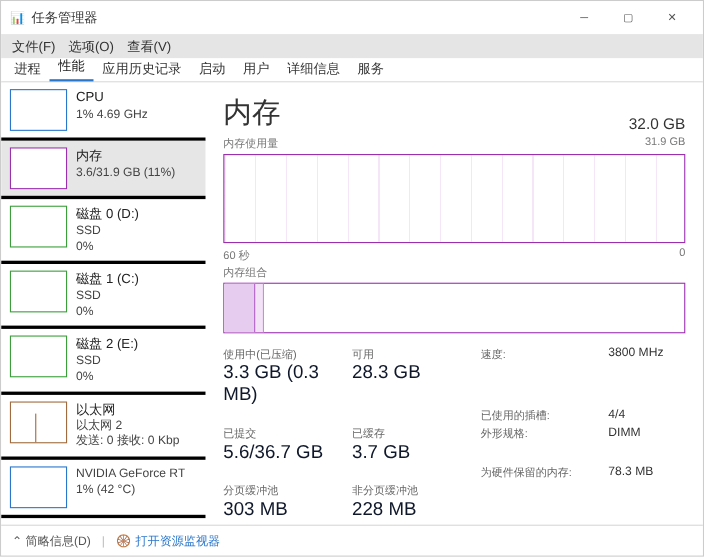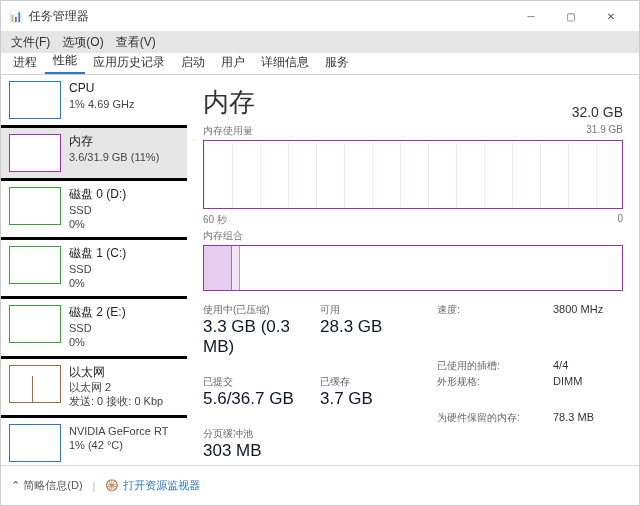--- a/index.html
+++ b/index.html
@@ -33,21 +33,21 @@
   .chart { width: 100%; border: 1px solid #9b2fae; background: repeating-linear-gradient(to right, #f4e6f7 0, #f4e6f7 1px, #fff 1px, #fff 28px), repeating-linear-gradient(to bottom, #f4e6f7 0, #f4e6f7 1px, #fff 1px, #fff 12px); }
   .chart1 { height: 104px; margin-top: 2px; }
   .chart2row { display:flex; gap:0; margin-top: 2px; }
   .chart2 { height: 46px; flex:1; border: 1px solid #9b2fae; background:#fff; position:relative; }
   .chart2 .fill1 { position:absolute; left:0; top:0; bottom:0; width:36px; background:#f2e4f6; border-right:1px solid #c98ed8; }
   .chart2 .fill0 { position:absolute; left:0; top:0; bottom:0; width:28px; background:#e6cdf0; border-right:1px solid #b464c9; }
   .stats { display: grid; grid-template-columns: 1fr 1fr 110px 70px; row-gap: 2px; column-gap: 6px; margin-top: 12px; font-size: 11px; }
   .stats .label { color: #666; font-size: 10px; }
   .stats .value { font-size: 17px; color: #0f172a; }
   .stats .small { font-size: 11px; color: #333; }
-  .footer { height: 40px; border-top: 1px solid #d9d9d9; display: flex; align-items: center; padding: 0 10px; gap: 10px; font-size: 11px; background: #fff; }
+  .footer { height: 28px; border-top: 1px solid #d9d9d9; display: flex; align-items: center; padding: 0 10px; gap: 10px; font-size: 11px; background: #fff; }
   .footer .chev { color: #555; cursor:pointer; }
   .footer .link { color: #2977cc; cursor: pointer; display:flex; align-items:center; gap:4px; }
   .footer .sep { color: #bbb; }
 </style>
 </head>
 <body>
 
 <div class="titlebar">
   <span style="font-size:11px; margin-right:6px;">📊</span>
   <span class="title">任务管理器</span>
@@ -185,20 +185,24 @@
       <div class="small">DIMM</div>
 
       <div style="grid-column:1/3;"></div>
       <div class="label">为硬件保留的内存:</div>
       <div class="small">78.3 MB</div>
 
       <div>
         <div class="label">分页缓冲池</div>
         <div class="value">303 MB</div>
       </div>
+      <div>
+        <div class="label">非分页缓冲池</div>
+        <div class="value">228 MB</div>
+      </div>
       <div></div>
         <div></div>
     </div>
   </div>
 </div>
 
 <div class="footer">
   <span class="chev">⌃ <span>简略信息(D)</span></span>
   <span class="sep">|</span>
   <span class="link">

